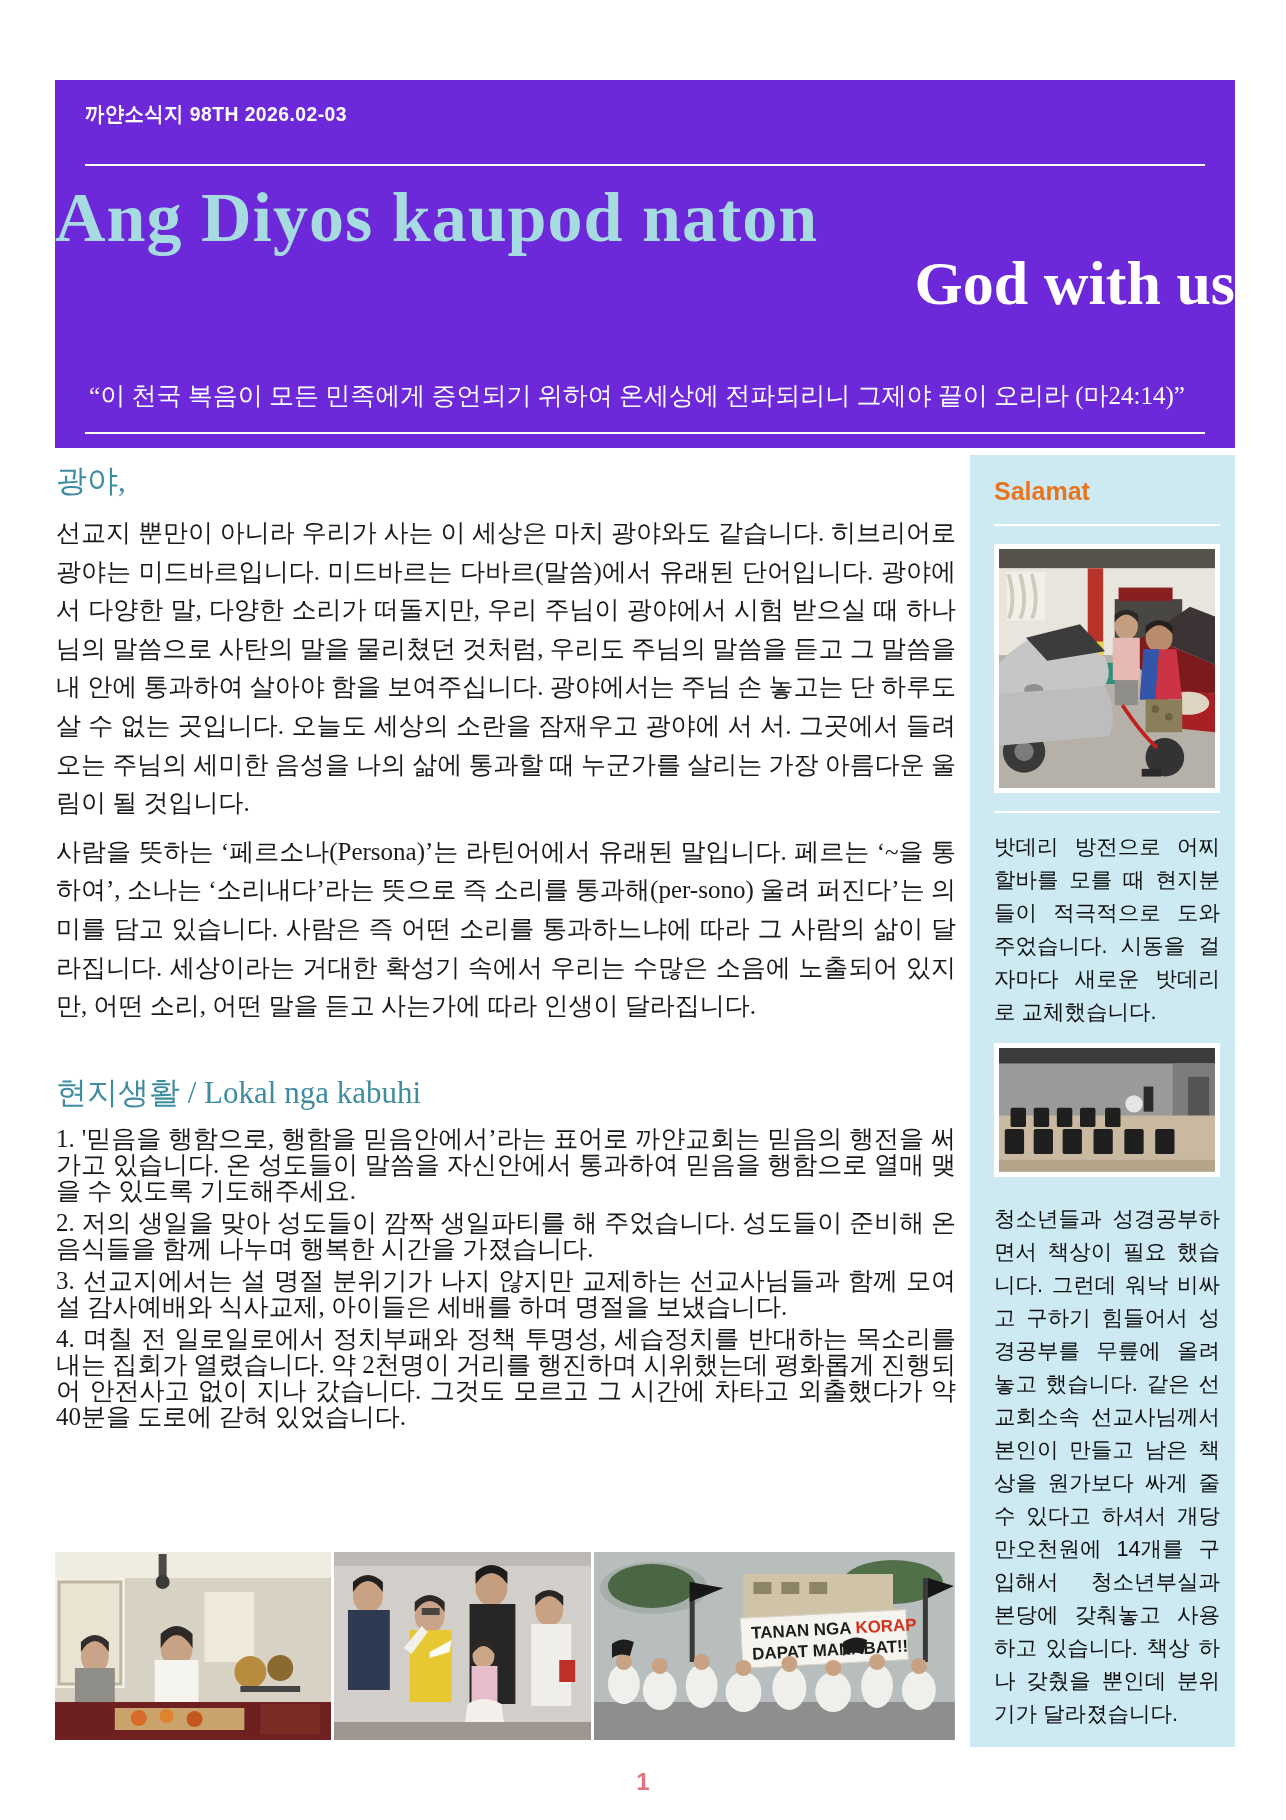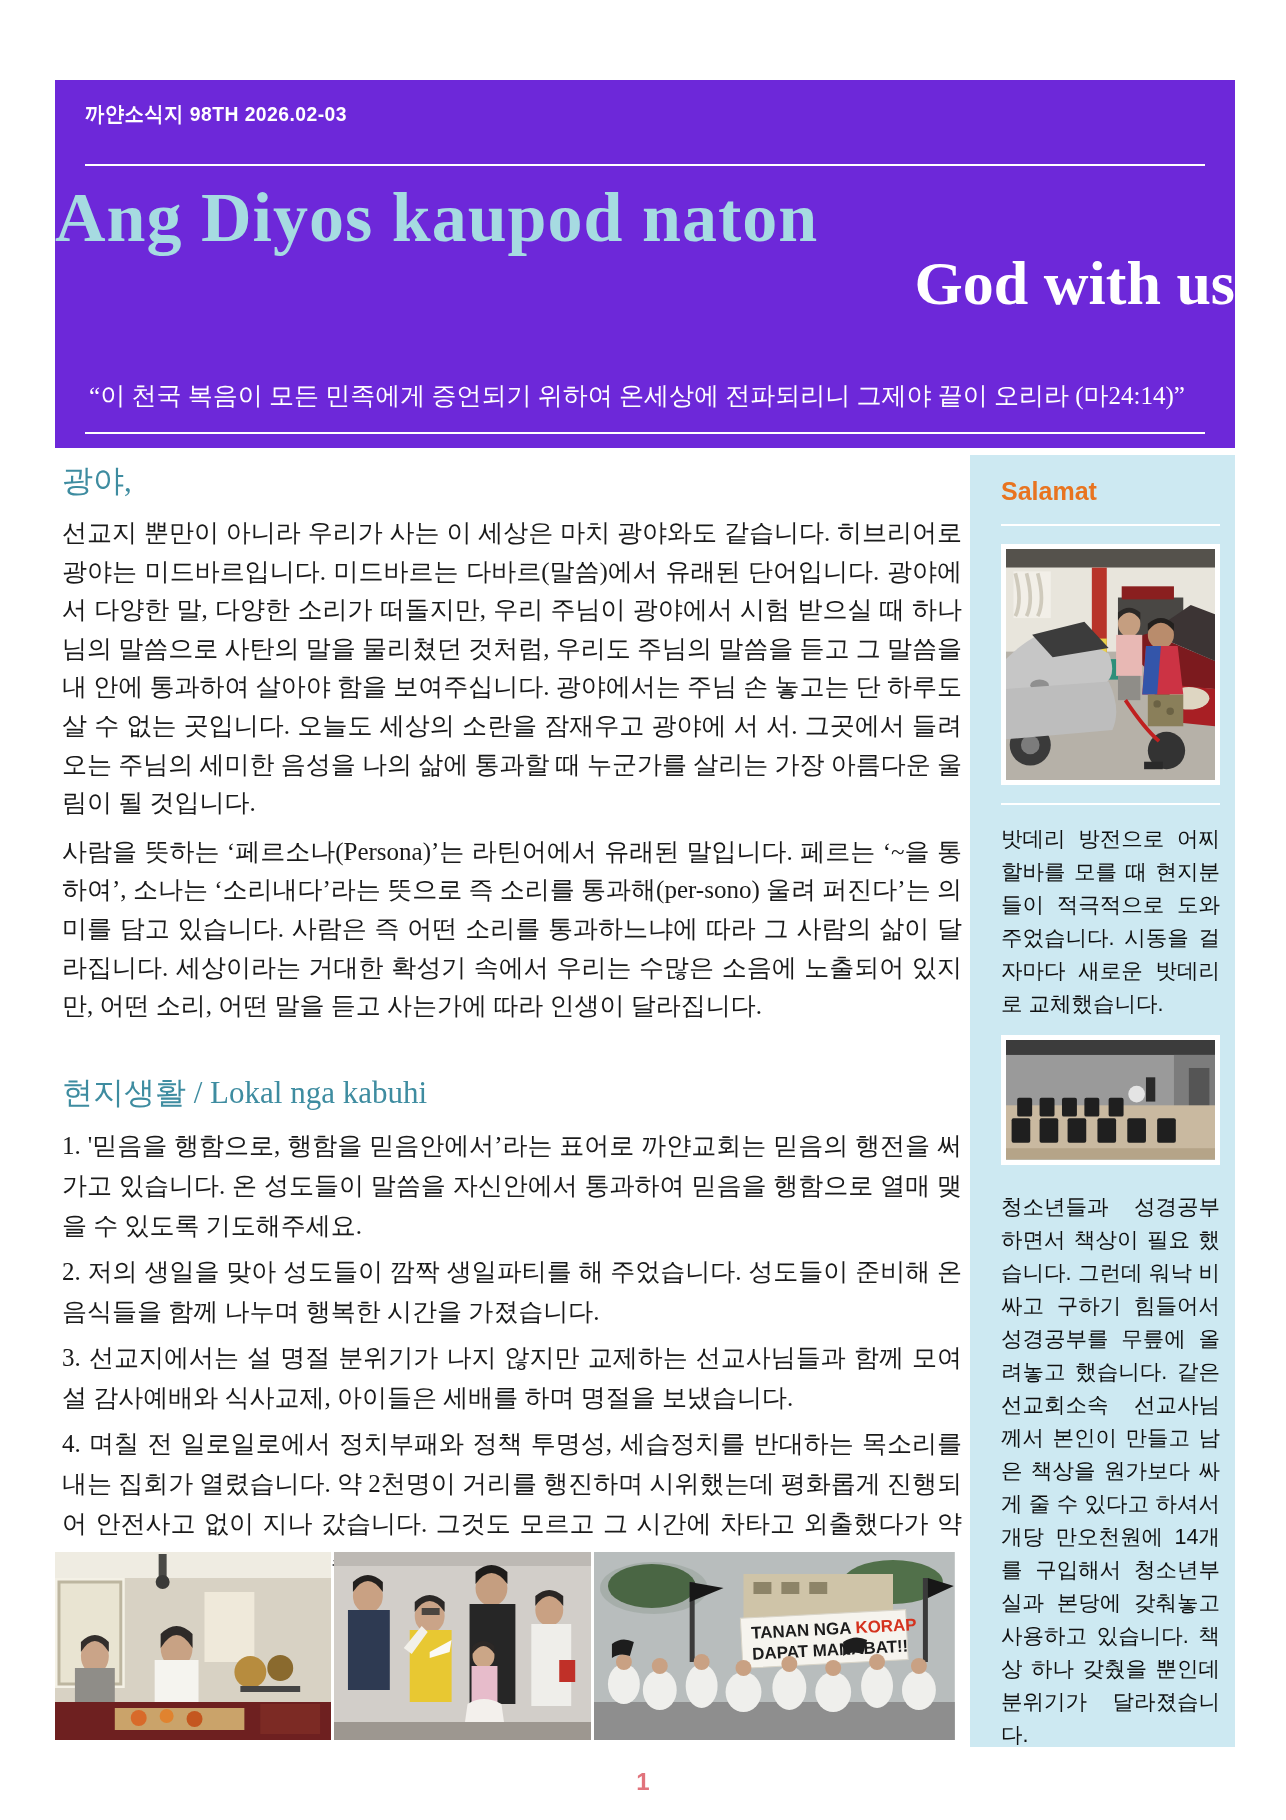--- a/index.html
+++ b/index.html
@@ -14,34 +14,34 @@
   .mast-rule-top{position:absolute;left:30px;right:30px;top:84px;height:2px;background:#ffffff;}
   .mast-title1{position:absolute;left:0;right:9px;top:98px;text-align:left;color:#a6dbe1;
         font-weight:700;font-size:70px;letter-spacing:1px;}
   .mast-title2{position:absolute;left:0;right:0;top:168px;text-align:right;color:#ffffff;
         font-weight:700;font-size:62px;margin-left:44px;}
   .verse{position:absolute;left:20px;right:36px;bottom:36px;text-align:center;color:#ffffff;
         font-size:25px;white-space:nowrap;}
   .mast-rule-bottom{position:absolute;left:30px;right:30px;bottom:14px;height:2px;background:#ffffff;}
 
   
-  .main-col{position:absolute;left:62px;top:460px;width:900px;}
+  .main-col{position:absolute;left:56px;top:460px;width:900px;}
   .sec-heading{font-size:31px;font-weight:500;color:#3e8ca0;margin:0 0 12px 0;}
   .body-p{font-size:25px;line-height:38.6px;text-align:justify;margin:0 0 10px 0;}
   .sec2{margin-top:46px;}
-  .news-item{font-size:25px;line-height:40px;text-align:justify;margin:0 0 6px 0;}
+  .news-item{font-size:25px;line-height:26px;text-align:justify;margin:0 0 6px 0;}
 
   
   .photo-strip{position:absolute;left:55px;top:1552px;width:900px;height:188px;display:flex;gap:3px;}
   .photo-strip .ph{height:100%;overflow:hidden;}
   .ph svg{display:block;width:100%;height:100%;}
 
   
   .sidebar{position:absolute;left:970px;top:455px;width:265px;height:1292px;background:#cde9f2;
-        box-sizing:border-box;padding:20px 15px 20px 31px;
+        box-sizing:border-box;padding:20px 15px 20px 24px;
         font-family:"Liberation Sans", sans-serif;}
   .salamat{color:#e87420;font-weight:700;font-size:25px;margin:2px 0 0 0;}
   .side-rule{height:2px;background:#ffffff;border:0;margin:18px 0;}
   .side-photo{display:block;width:100%;border:5px solid #ffffff;box-sizing:border-box;}
   .side-photo svg{display:block;width:100%;}
   .caption{font-size:21.5px;line-height:33px;text-align:justify;color:#101010;margin:0;}
   .cap2{margin-top:26px;}
   .gap-sm{height:14px;}
 
   

